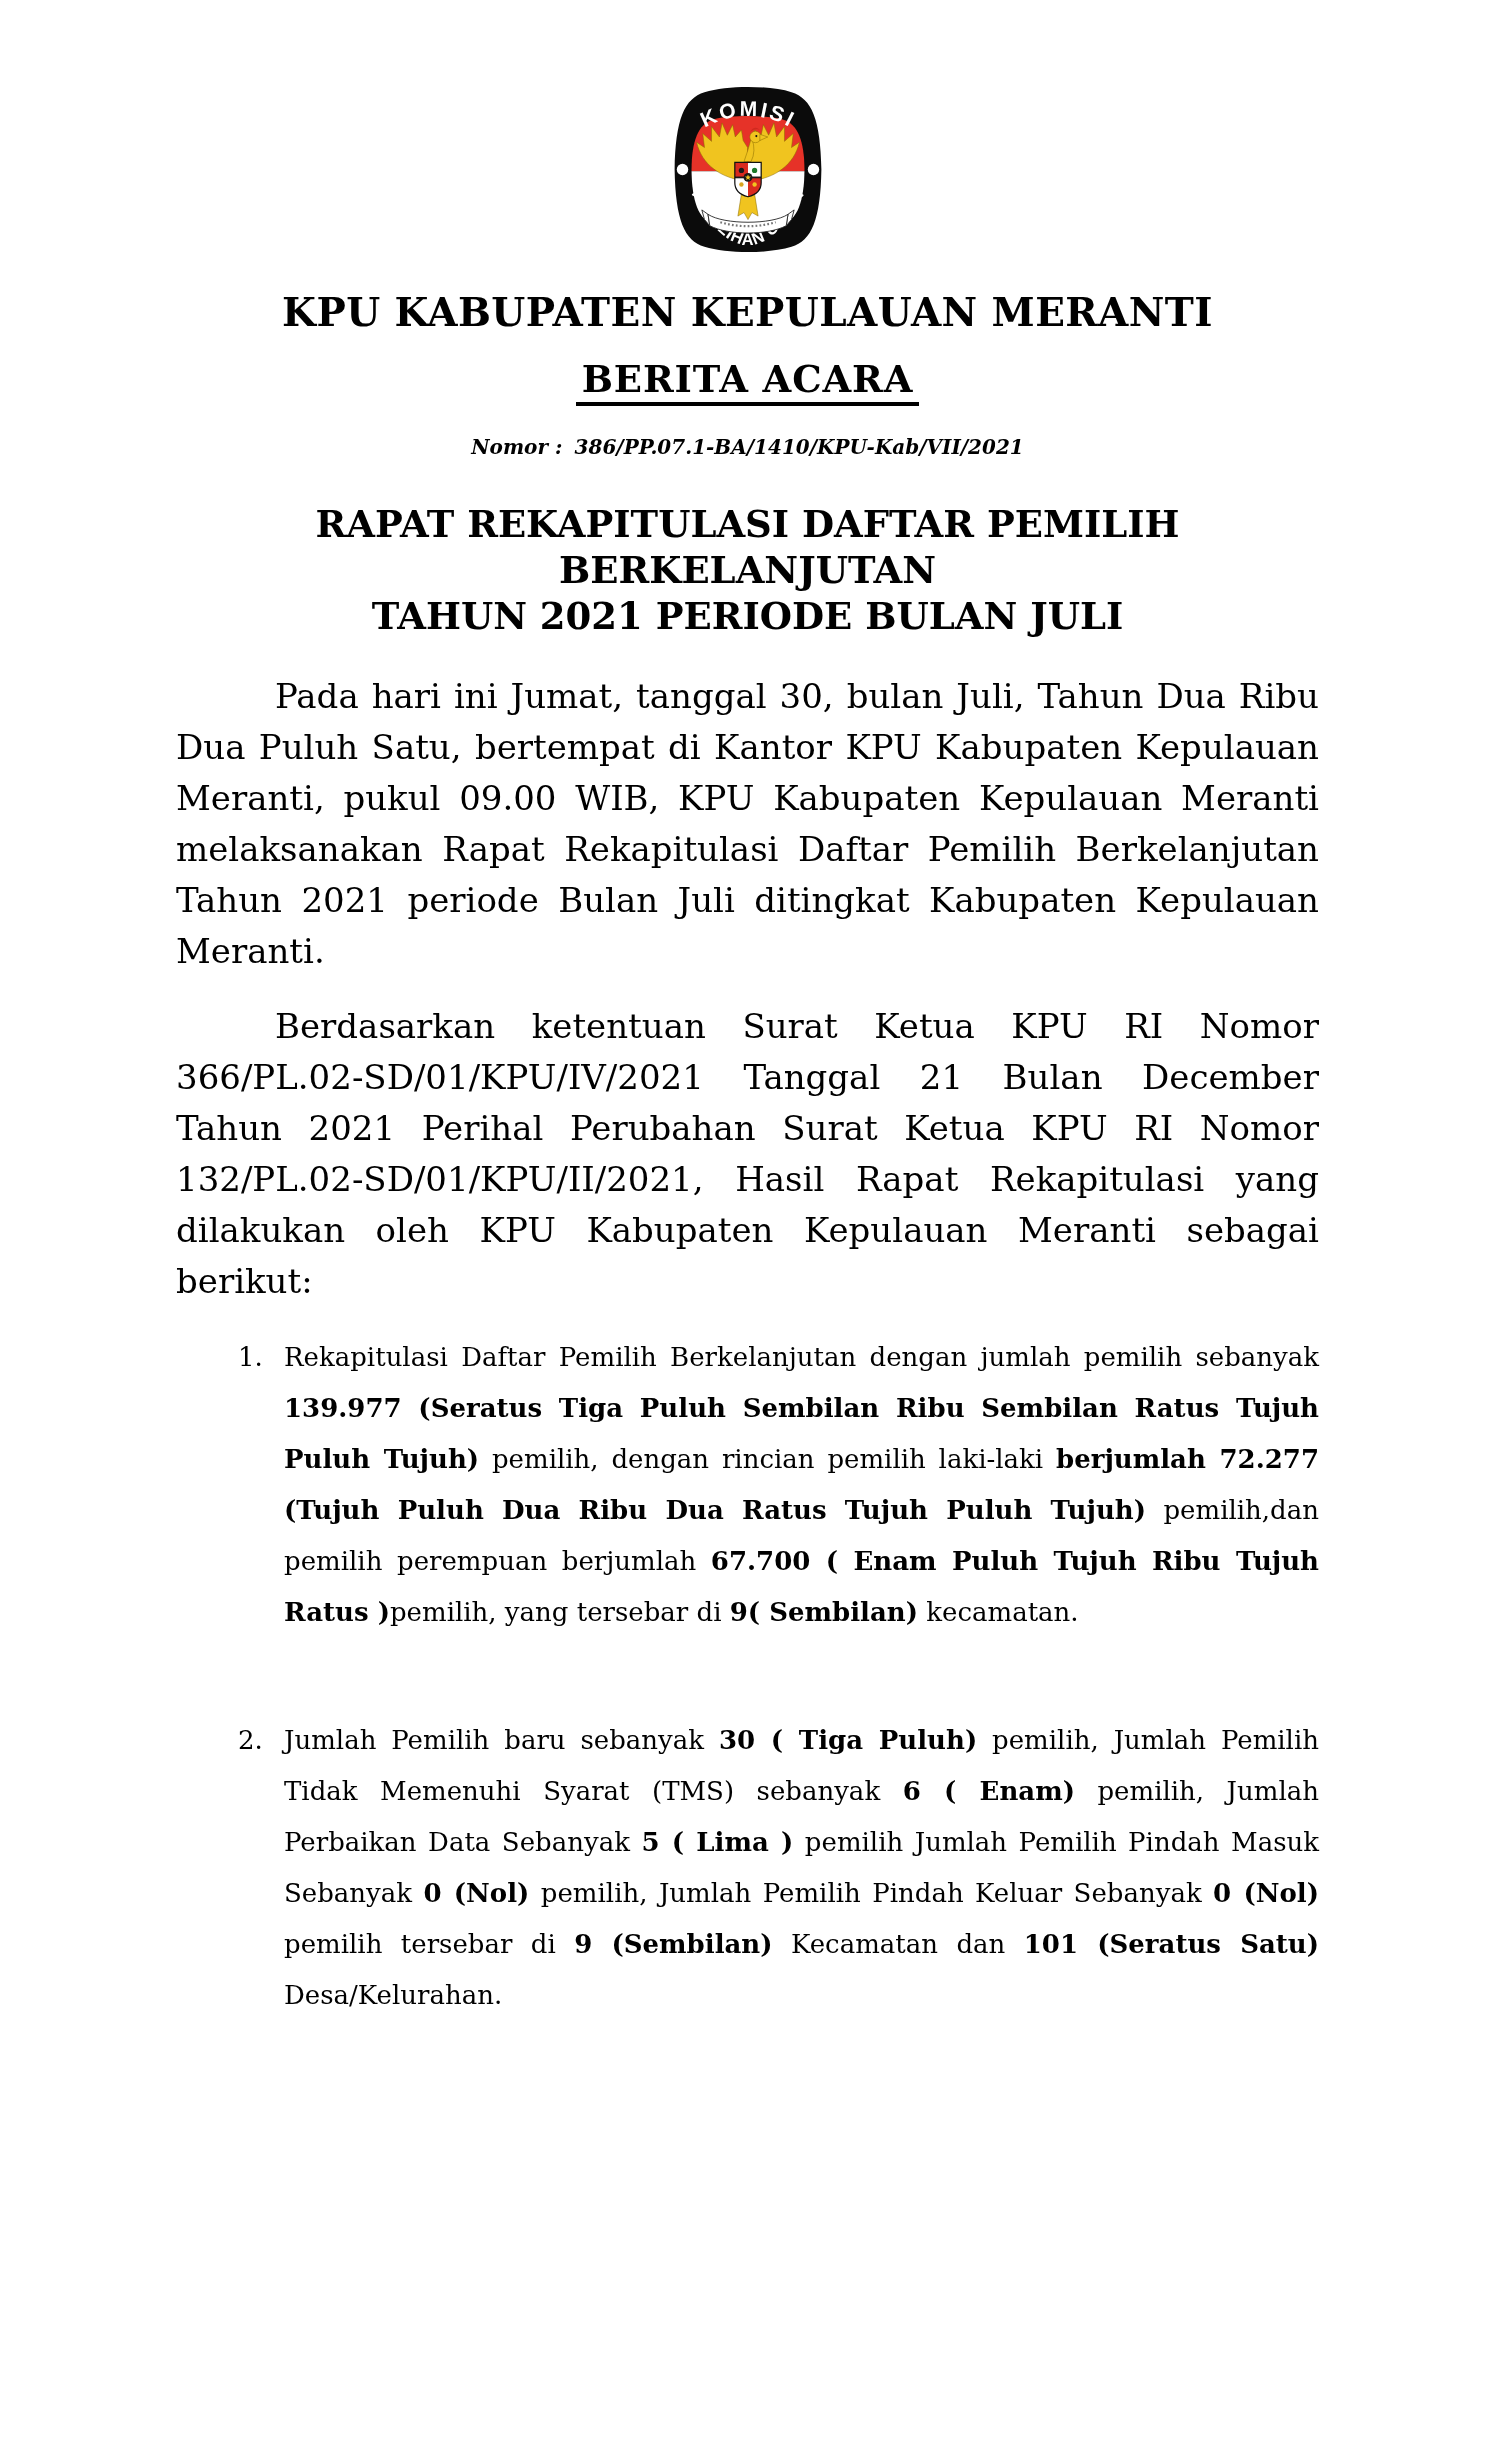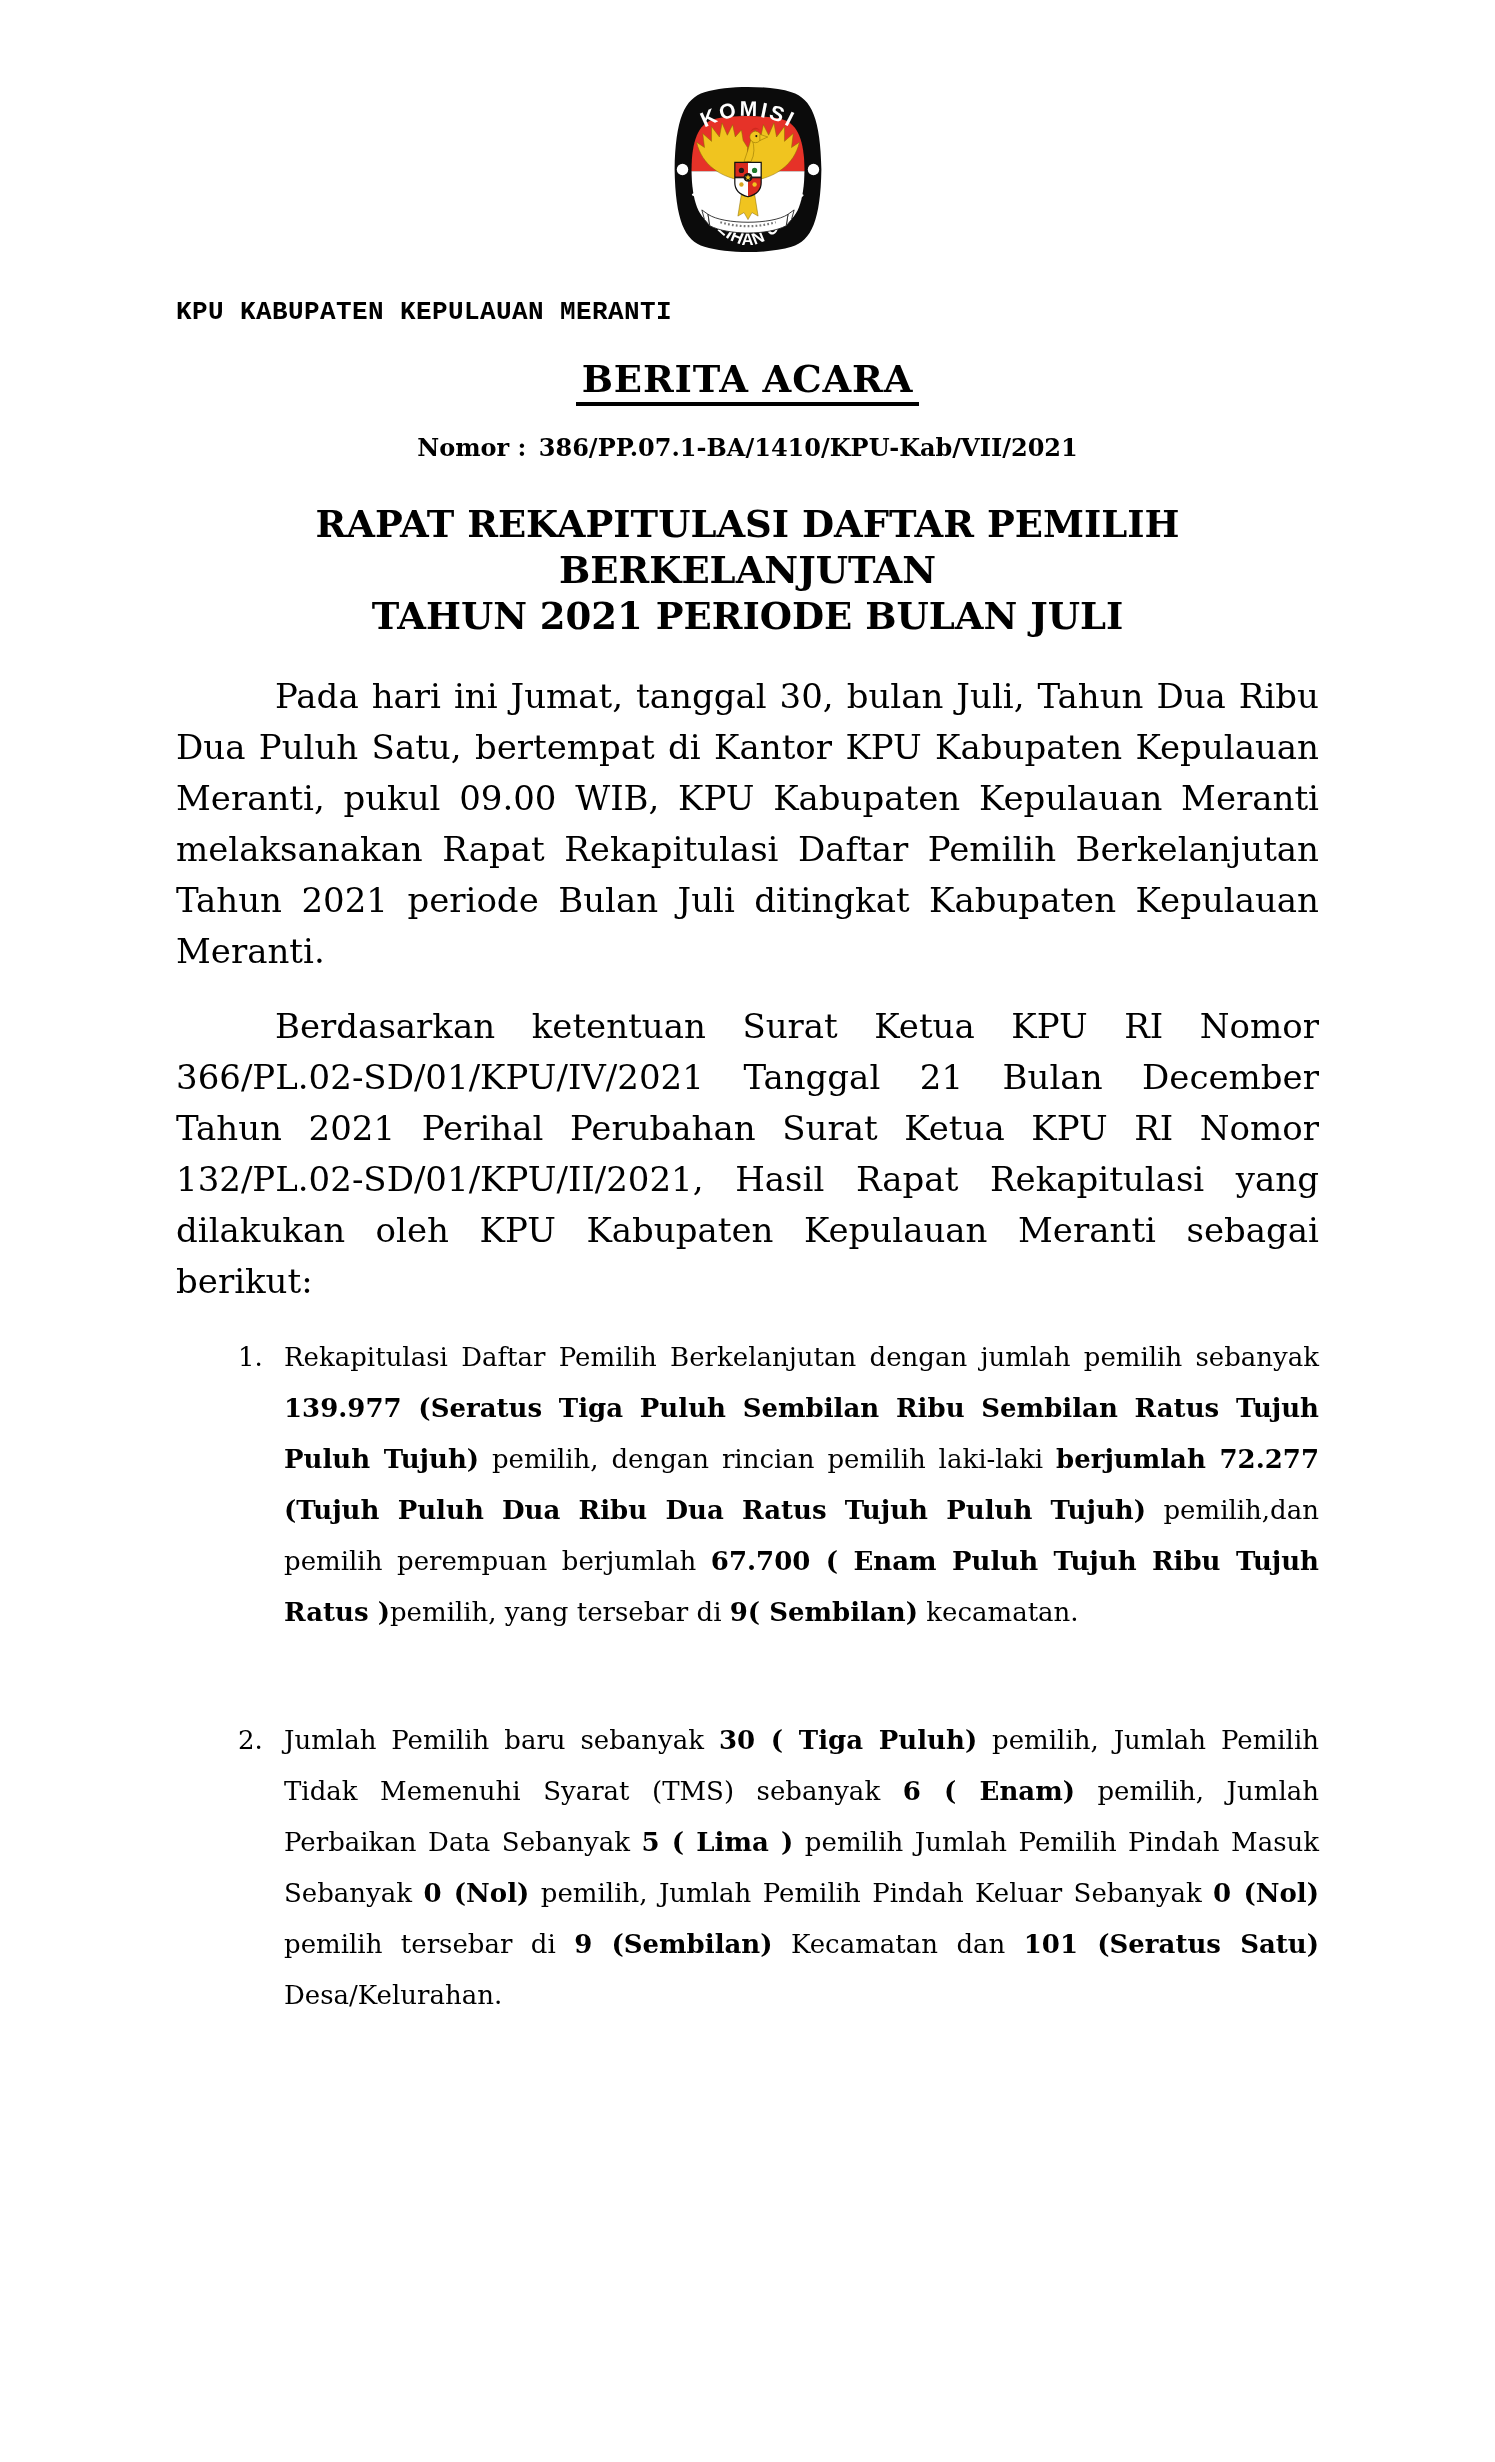--- a/index.html
+++ b/index.html
@@ -10,28 +10,28 @@
     color: #000000;
     font-family: "DejaVu Serif", "Liberation Serif", serif;
   }
   .page { position: relative; width: 1495px; height: 2462px; overflow: hidden; background: #ffffff; }
 
   .logo-wrap { position: absolute; top: 86px; left: 0; width: 100%; display: flex; justify-content: center; }
 
   .content { position: absolute; top: 290px; left: 176px; width: 1143px; }
 
   .org-title {
-    font-weight: 700; font-size: 26px; line-height: 44px; letter-spacing: 0.4px; font-family: Liberation Mono, monospace;
+    text-align: center; font-weight: 700; font-size: 39px; line-height: 44px; letter-spacing: 0.4px;
   }
   .doc-type-wrap { text-align: center; margin-top: 24.6px; }
   .doc-type {
     display: inline-block; font-weight: 700; font-size: 37px; line-height: 40px;
     border-bottom: 4.4px solid #000; padding: 0 5.3px 3.5px 5.3px; letter-spacing: 0.9px;
   }
-  .nomor { text-align: center; font-weight: 700; font-size: 24px; line-height: 33px; margin-top: 24.6px; }
+  .nomor { text-align: center; font-weight: 700; font-size: 20px; line-height: 33px; margin-top: 24.6px; font-style: italic; }
   .nomor .nomor-label { margin-right: 12.3px; }
   .tentang { text-align: center; font-weight: 700; font-size: 35px; line-height: 40px; margin-top: 23px; }
   .subject { text-align: center; font-weight: 700; font-size: 37px; line-height: 46px; margin-top: 37px; }
 
   .para {
     font-size: 34px; line-height: 51px; text-align: justify;
     text-indent: 99px; margin: 0 0 24.6px 0;
   }
   .para.first { margin-top: 32px; }
 

